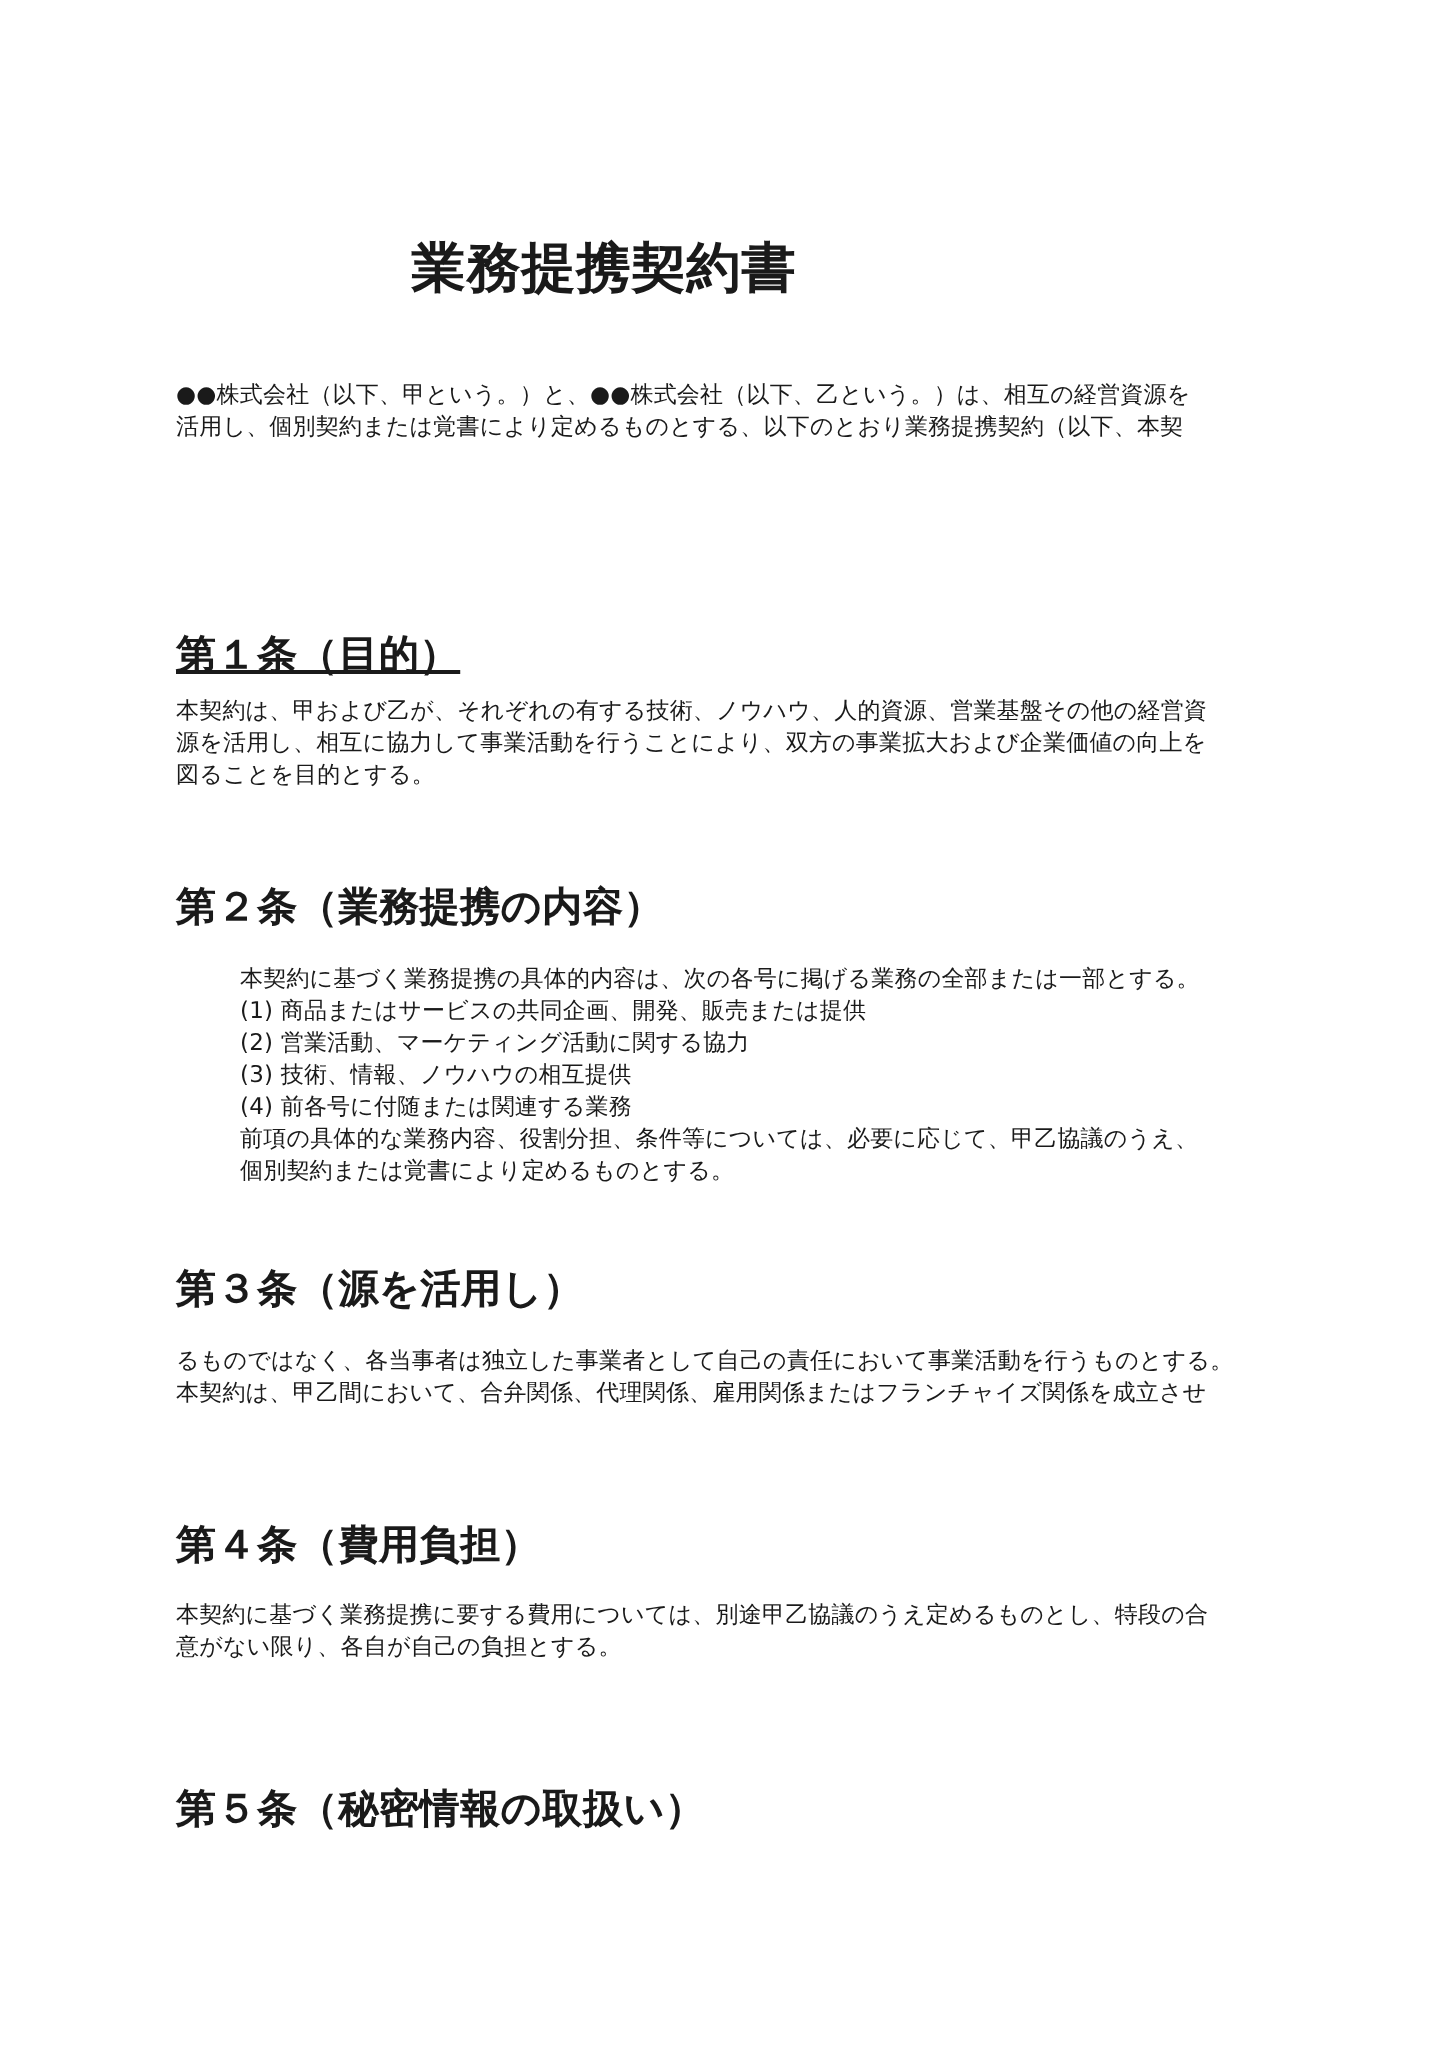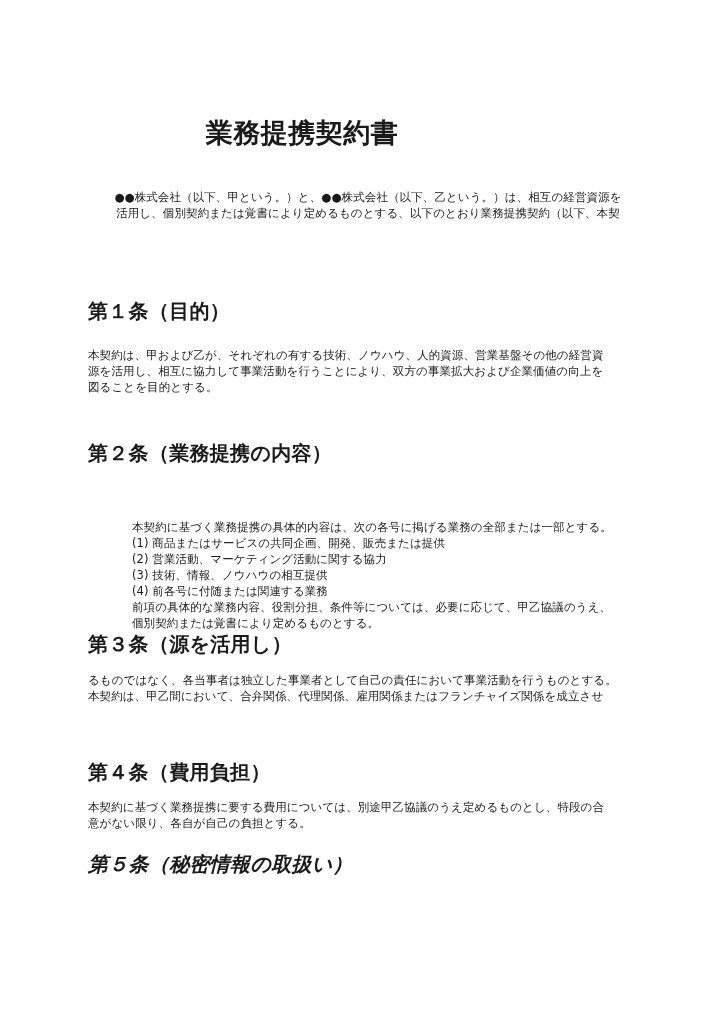--- a/index.html
+++ b/index.html
@@ -26,21 +26,20 @@
       position: absolute;
       left: 0;
       top: 118px;
       width: 604px;
       text-align: center;
       font-size: 27px;
       font-weight: bold;
       letter-spacing: 0.5px;
       line-height: 34px;
       margin: 0;
-      font-family: Liberation Mono, monospace;
     }
     .para {
       position: absolute;
       left: 88px;
       width: 560px;
       font-size: 11.5px;
       line-height: 16px;
       margin: 0;
       letter-spacing: 0.1px;
     }
@@ -52,38 +51,37 @@
       position: absolute;
       left: 88px;
       font-size: 20px;
       font-weight: bold;
       line-height: 26px;
       margin: 0;
       white-space: nowrap;
       letter-spacing: 0.3px;
     }
     .indented {
-      left: 132px;
+      left: 120px;
       width: 520px;
-      margin-top: 38px;
     }
   </style>
 </head>
 <body>
 
 <div class="page">
 
   <h1 class="doc-title">業務提携契約書</h1>
 
-  <p class="para" style="top:189px;text-align:center;">
+  <p class="para" style="top:189px;">
     <span class="line">●●株式会社（以下、甲という。）と、●●株式会社（以下、乙という。）は、相互の経営資源を</span>
     <span class="line">活用し、個別契約または覚書により定めるものとする、以下のとおり業務提携契約（以下、本契</span>
   </p>
 
-  <h2 class="heading" style="top:298px;">第１条（目的）</h2>
+  <h2 class="heading" style="top:314px;text-decoration:underline;">第１条（目的）</h2>
   <p class="para" style="top:347px;">
     <span class="line">本契約は、甲および乙が、それぞれの有する技術、ノウハウ、人的資源、営業基盤その他の経営資</span>
     <span class="line">源を活用し、相互に協力して事業活動を行うことにより、双方の事業拡大および企業価値の向上を</span>
     <span class="line">図ることを目的とする。</span>
   </p>
 
   <h2 class="heading" style="top:440px;">第２条（業務提携の内容）</h2>
   <p class="para indented" style="top:481px;">
     <span class="line">本契約に基づく業務提携の具体的内容は、次の各号に掲げる業務の全部または一部とする。</span>
     <span class="line">(1) 商品またはサービスの共同企画、開発、販売または提供</span>
@@ -99,15 +97,15 @@
     <span class="line">るものではなく、各当事者は独立した事業者として自己の責任において事業活動を行うものとする。</span>
     <span class="line">本契約は、甲乙間において、合弁関係、代理関係、雇用関係またはフランチャイズ関係を成立させ</span>
   </p>
 
   <h2 class="heading" style="top:759px;">第４条（費用負担）</h2>
   <p class="para" style="top:799px;">
     <span class="line">本契約に基づく業務提携に要する費用については、別途甲乙協議のうえ定めるものとし、特段の合</span>
     <span class="line">意がない限り、各自が自己の負担とする。</span>
   </p>
 
-  <h2 class="heading" style="top:851px;font-style:italic;">第５条（秘密情報の取扱い）</h2>
+  <h2 class="heading" style="top:891px;">第５条（秘密情報の取扱い）</h2>
 
 </div>
 
 </body></html>

